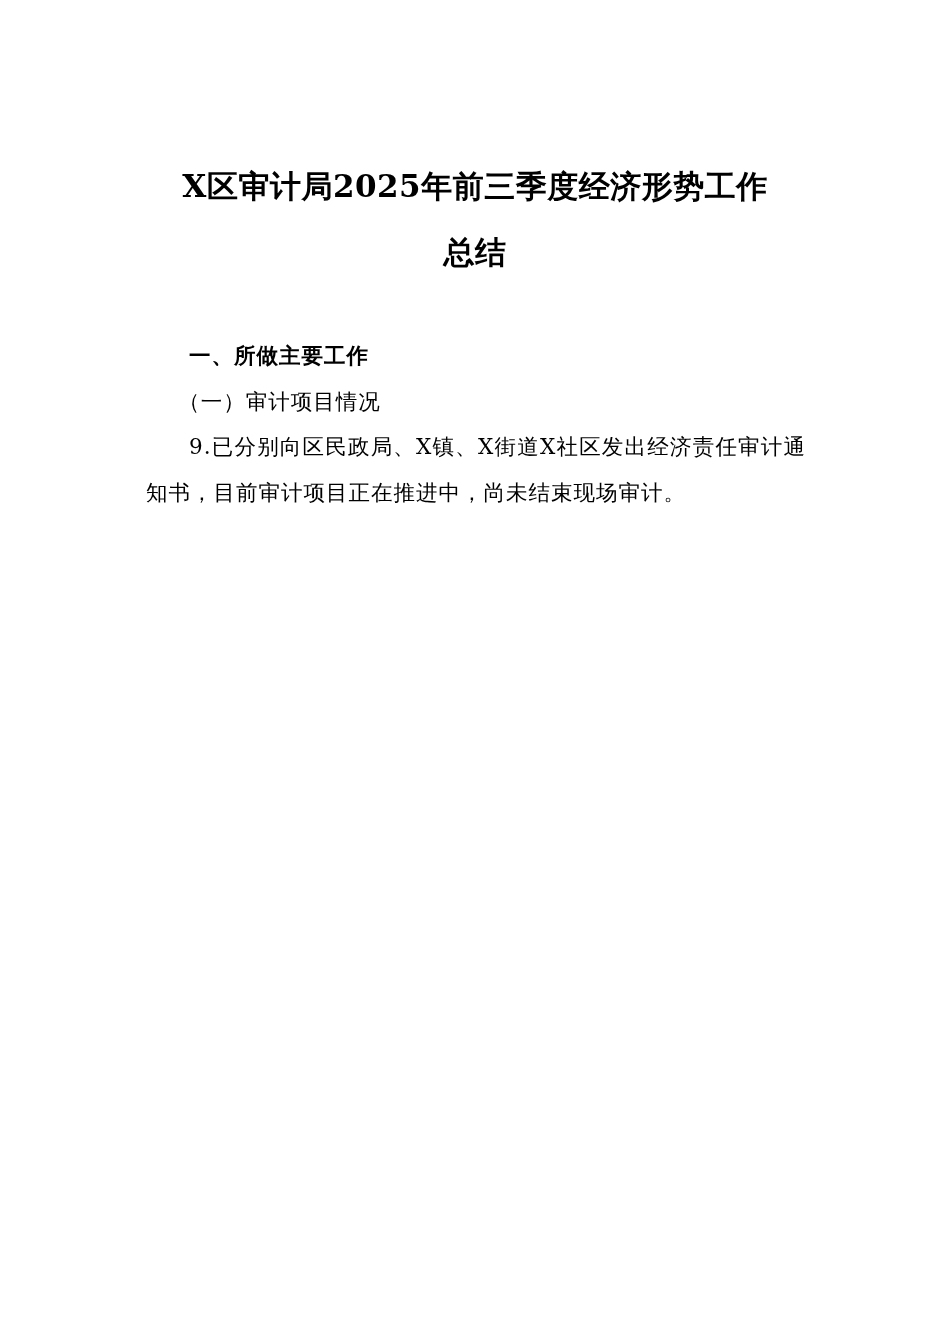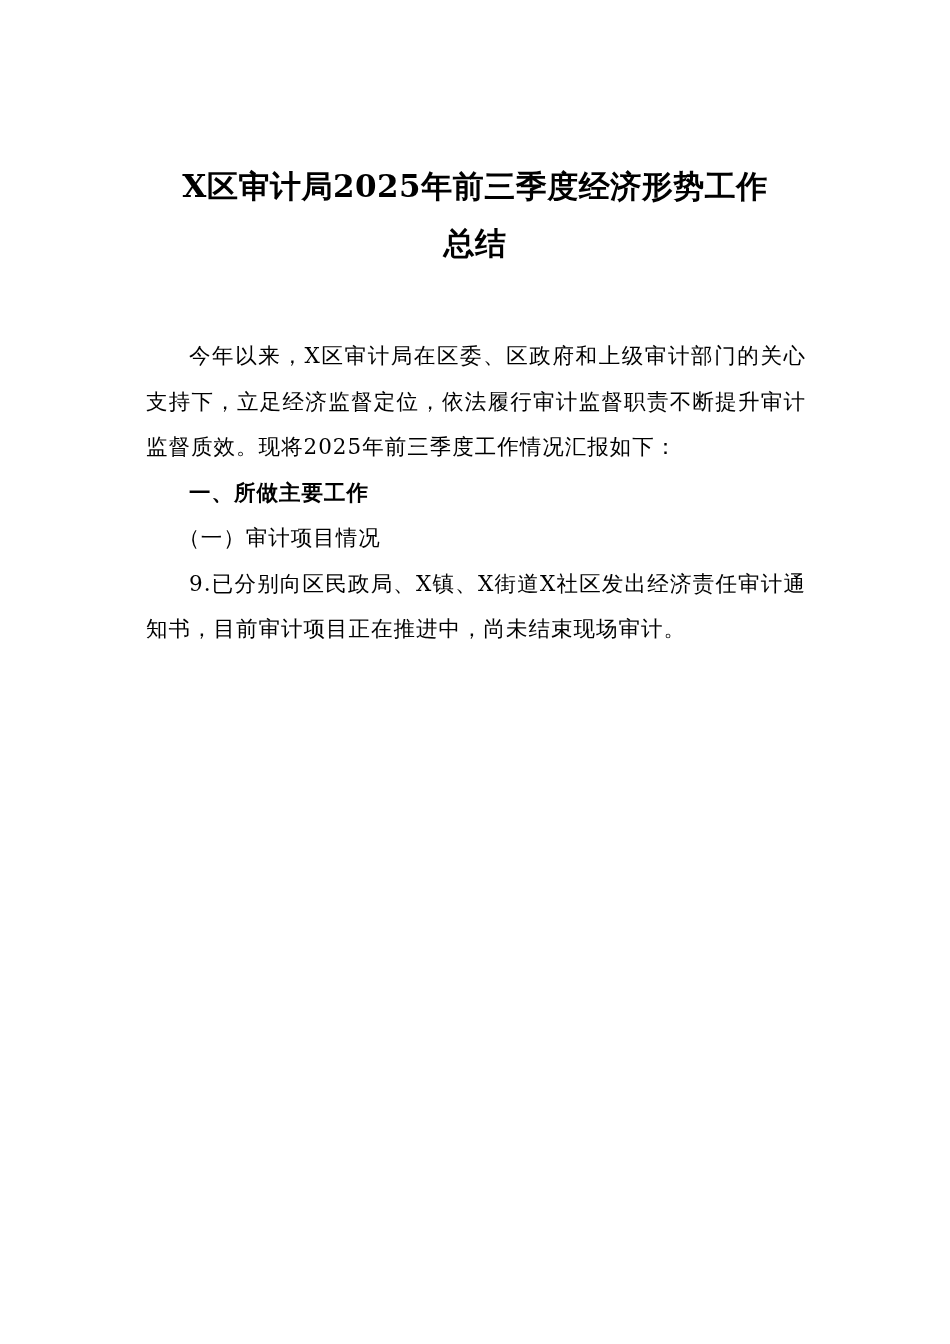--- a/index.html
+++ b/index.html
@@ -27,21 +27,21 @@
       position: absolute;
       left: 140px;
       width: 670px;
       text-align: center;
       font-size: 31px;
       font-weight: bold;
       line-height: 1;
       letter-spacing: 0.5px;
     }
     .title.line1 { top: 171px; }
-    .title.line2 { top: 228px; }
+    .title.line2 { top: 237px; }
     .body-text {
       position: absolute;
       left: 146px;
       top: 333px;
       width: 660px;
       font-size: 21.5px;
       line-height: 45.5px;
       text-align: justify;
       text-justify: inter-character;
       letter-spacing: 1px;
@@ -61,18 +61,17 @@
     }
   </style>
 </head>
 <body>
 
 <div class="page">
   <div class="title line1">X区审计局2025年前三季度经济形势工作</div>
   <div class="title line2">总结</div>
 
   <div class="body-text">
-    <p class="para">今年以来，X区审计局在区委、区政府和上级审计部门的关心支持下，立足经济监督定位，依法履行审计监督职责不断提升审计监督质效。现将2025年前三季度工作情况汇报如下：</p>
     <p class="heading1">一、所做主要工作</p>
     <p class="heading2" style="text-indent:1.5em;">（一）审计项目情况</p>
     <p class="para">9.已分别向区民政局、X镇、X街道X社区发出经济责任审计通知书，目前审计项目正在推进中，尚未结束现场审计。</p>
   </div>
 </div>
 
 </body></html>

